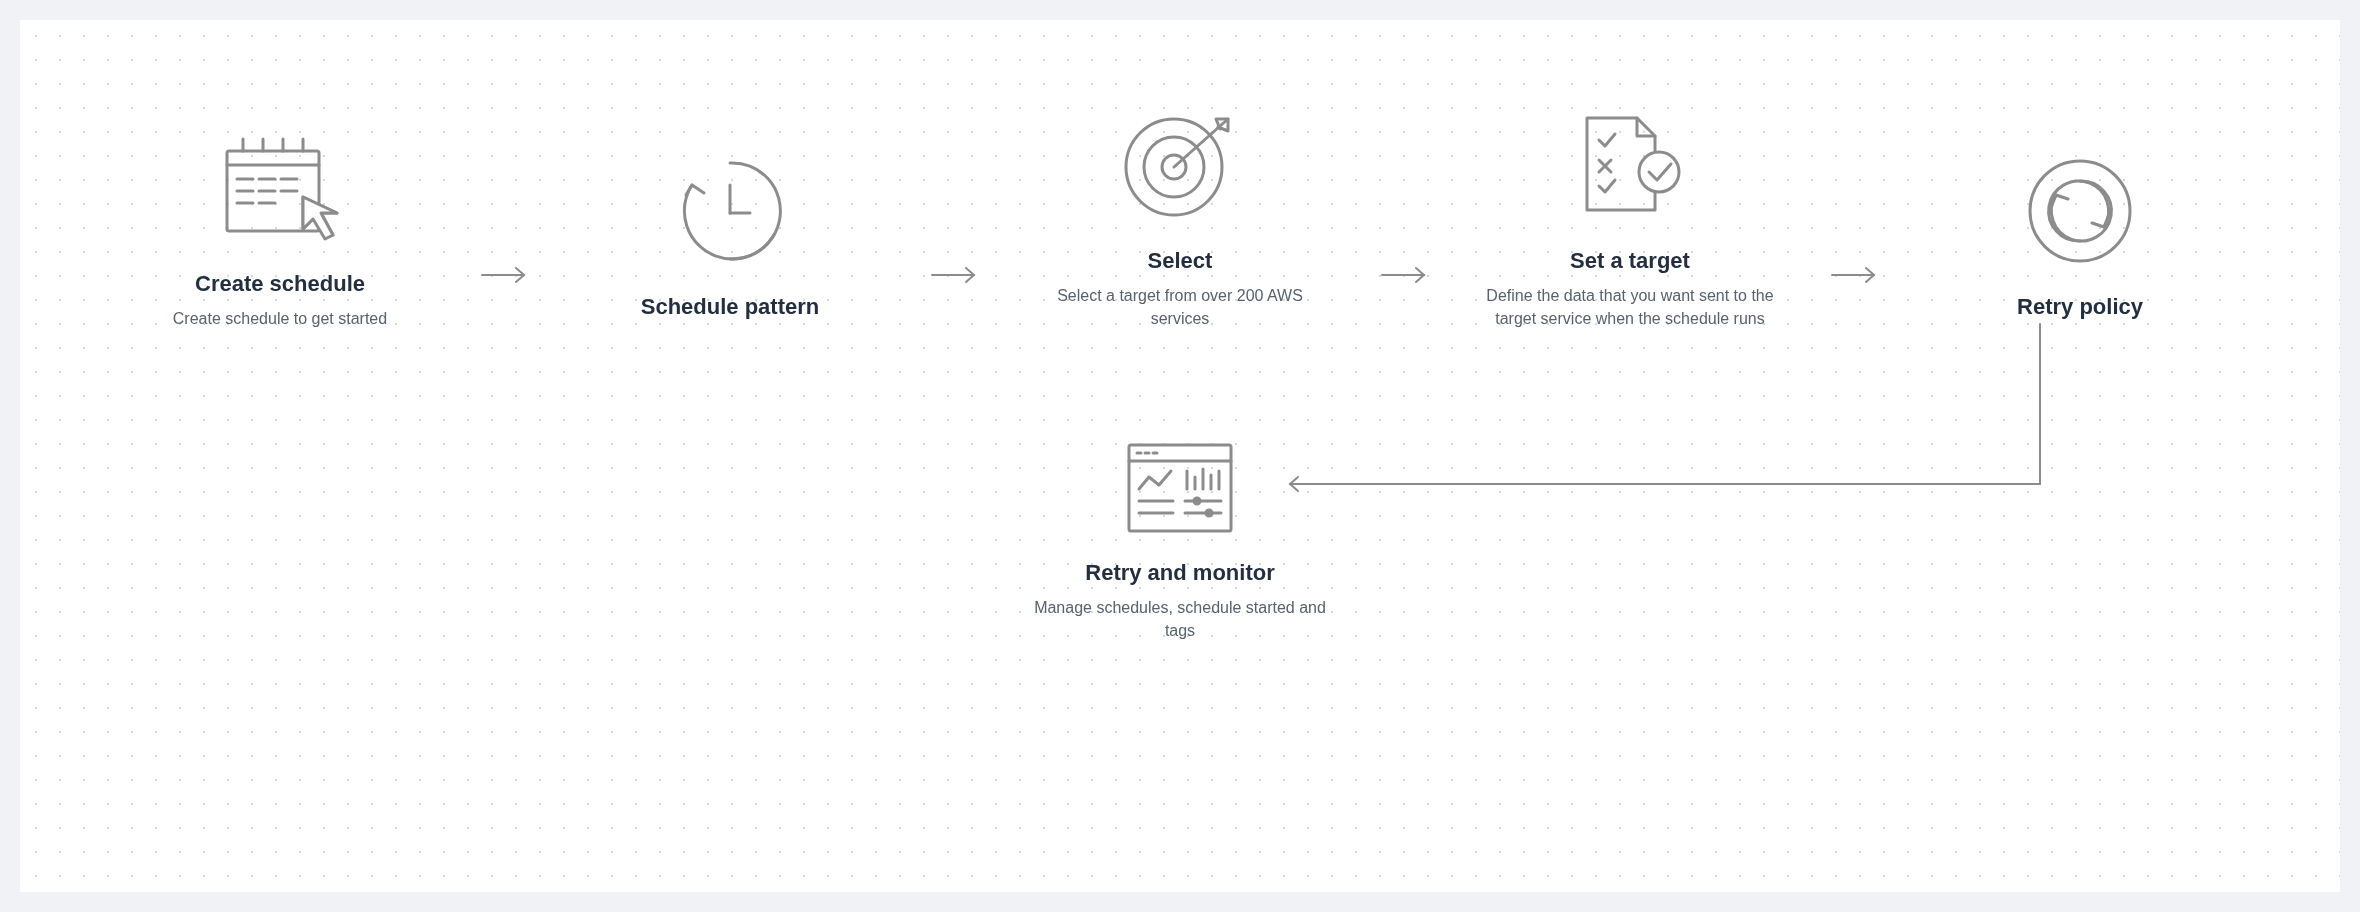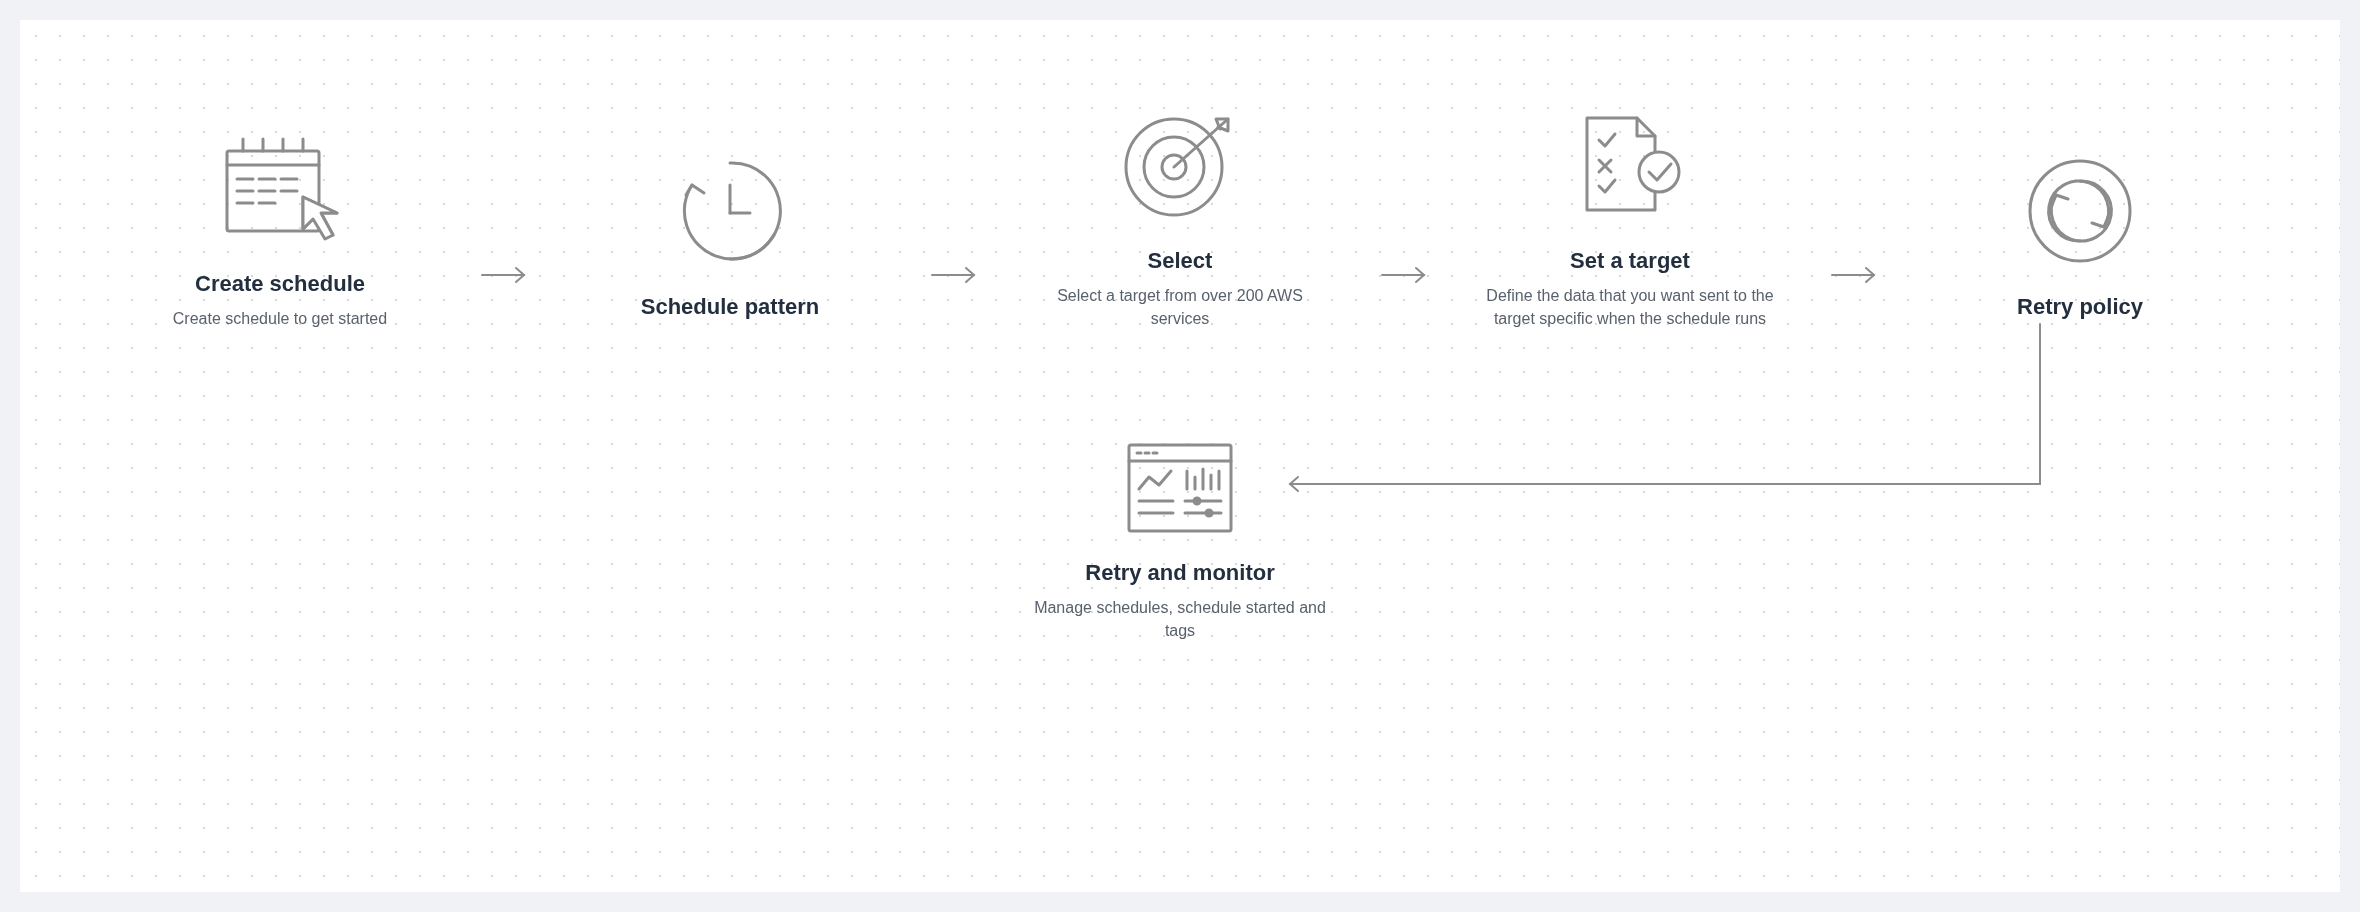--- a/index.html
+++ b/index.html
@@ -176,21 +176,21 @@
           <polyline points="62,6 62,24 80,24"></polyline>
           <polyline points="24,28 30,34 40,22"></polyline>
           <line x1="24" y1="48" x2="36" y2="60"></line>
             <line x1="36" y1="48" x2="24" y2="60"></line>
           <polyline points="24,74 30,80 40,68"></polyline>
           <circle cx="84" cy="60" r="20" fill="#ffffff"></circle>
           <polyline points="74,60 82,68 96,52"></polyline>
         </svg>
       </div>
       <div class="title">Set a target</div>
-      <div class="desc">Define the data that you want sent to the target specific when the schedule runs</div>
+      <div class="desc">Define the data that you want sent to the target service when the schedule runs</div>
     </div>
 
     <div class="arrow-slot">
       <svg width="50" height="20" stroke-width="2" stroke-linecap="round">
         <line x1="2" y1="10" x2="44" y2="10"></line>
         <polyline points="36,3 44,10 36,17"></polyline>
       </svg>
     </div>
 
     <div class="step">

